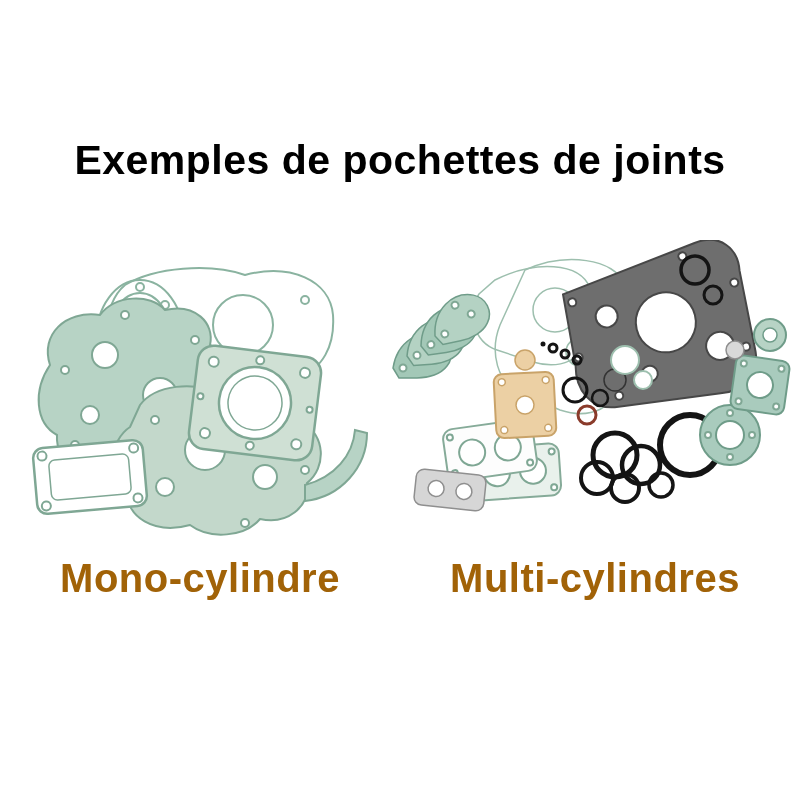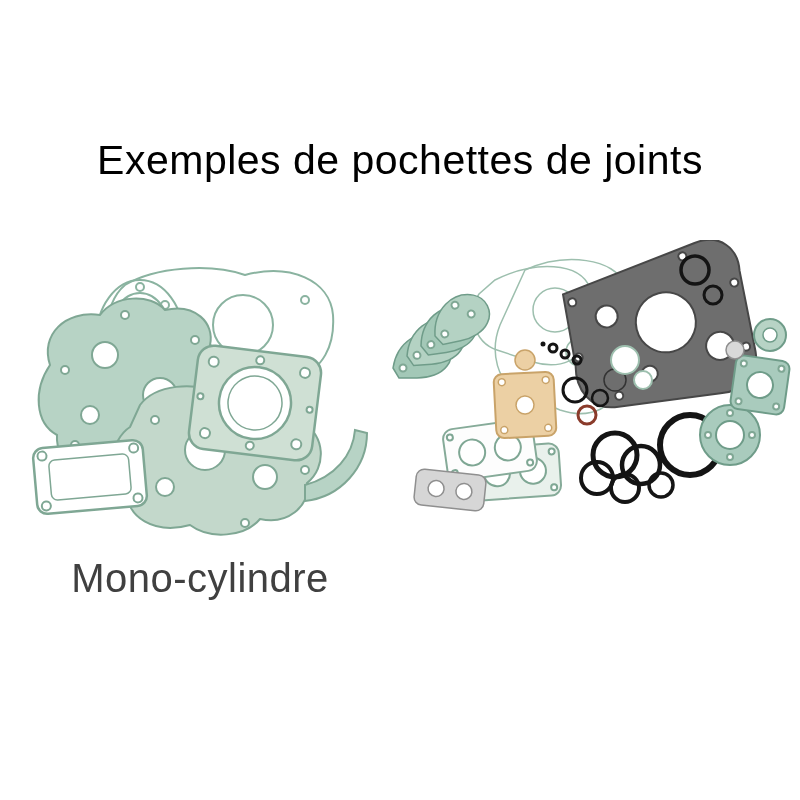--- a/index.html
+++ b/index.html
@@ -4,37 +4,38 @@
 <style>
   html, body { margin: 0; padding: 0; background: #ffffff; }
   .canvas {
     position: relative;
     width: 800px;
     height: 800px;
     background: #ffffff;
     overflow: hidden;
     font-family: "Liberation Sans", sans-serif;
     color: #000000;
+    font-weight: bold;
   }
   .title {
     position: absolute;
     top: 136px;
     left: 0;
     width: 800px;
     text-align: center;
     font-size: 41px;
     line-height: 1.2;
     color: #000000;
     letter-spacing: 0.5px;
   }
   .caption {
     position: absolute;
     top: 556px;
     font-size: 40px;
-    color: #404040;
+    color: #a16207;
     text-align: center;
     letter-spacing: 0.5px;
   }
   .caption.mono  { left: 0;     width: 400px; }
   .caption.multi { left: 390px; width: 410px; }
   .illus { position: absolute; }
   .illus.mono  { left: 5px;   top: 245px; }
   .illus.multi { left: 375px; top: 240px; }
 
   
@@ -262,14 +263,15 @@
     </g>
 
     <g>
       <circle cx="395" cy="95" r="16" fill="#b7d3c5" stroke="#6f9c89" stroke-width="2"></circle>
       <circle cx="395" cy="95" r="7" fill="#ffffff" stroke="#6f9c89" stroke-width="1.5"></circle>
       <circle cx="360" cy="110" r="9" fill="#d9d9d9" stroke="#8f8f8f" stroke-width="1.5"></circle>
     </g>
   </svg>
 
   <div class="caption mono">Mono-cylindre</div>
+  <div class="caption multi">Multi-cylindres</div>
 
 </div>
 
 </body></html>

